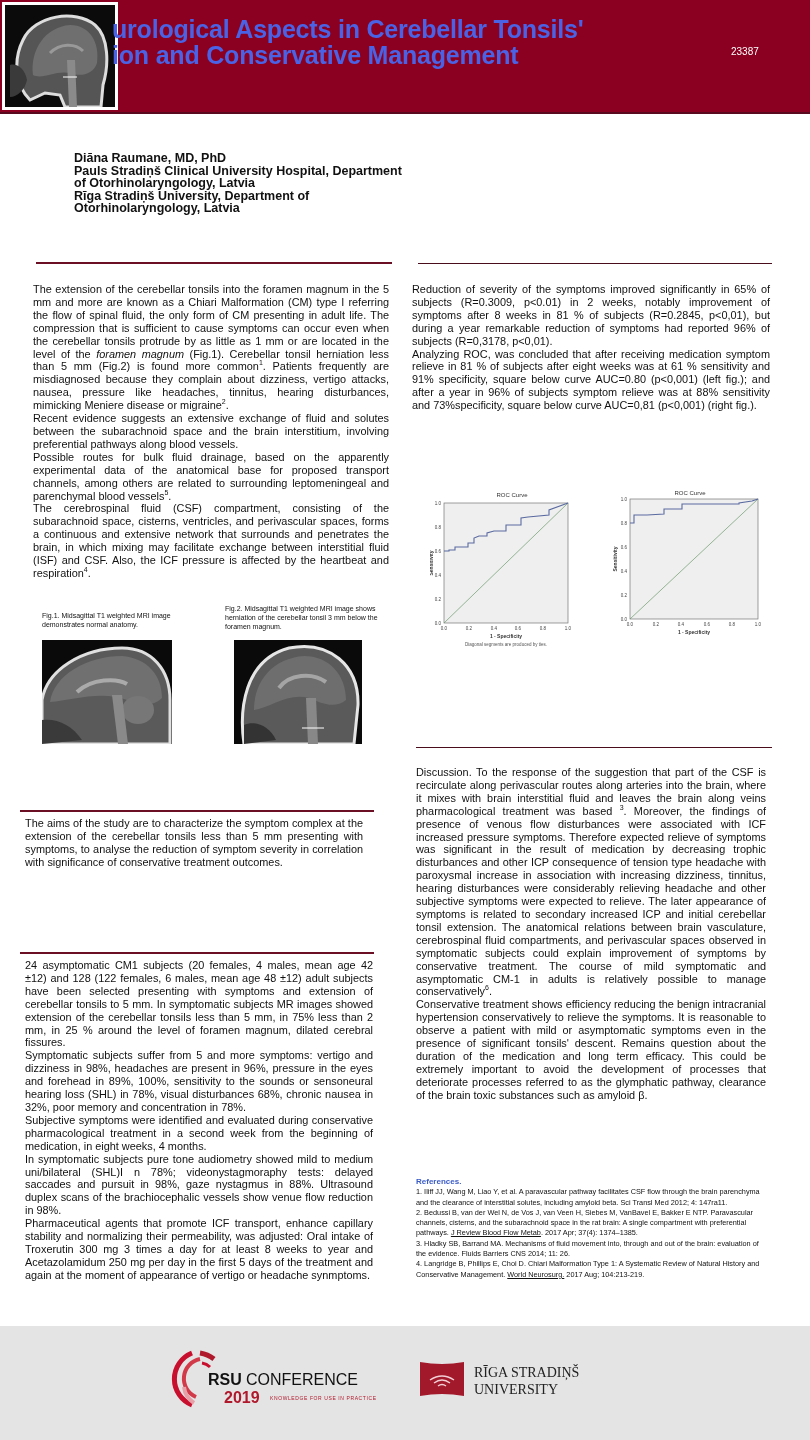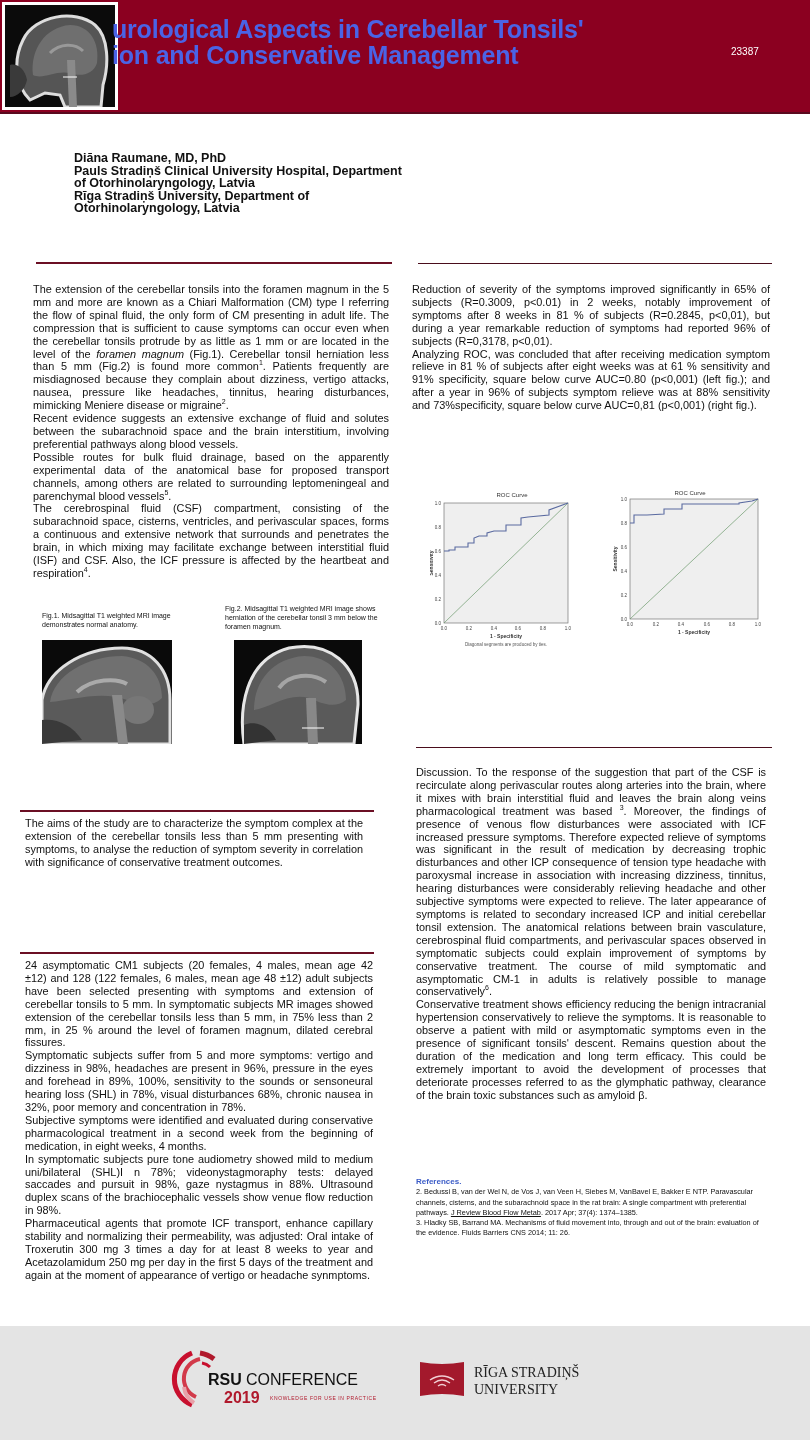--- a/index.html
+++ b/index.html
@@ -178,22 +178,24 @@
   <p>Pharmaceutical agents that promote ICF transport, enhance capillary stability and normalizing their permeability, was adjusted: Oral intake of Troxerutin 300 mg 3 times a day for at least 8 weeks to year and Acetazolamidum 250 mg per day in the first 5 days of the treatment and again at the moment of appearance of vertigo or headache synmptoms.</p>
 </div>
 
 <div class="text-block" style="left:416px; top:766px; width:350px;">
   <p><span>Discussion. To the response of the suggestion that part of the CSF is recirculate along perivascular routes along arteries into the brain, where it mixes with brain interstitial fluid and leaves the brain along veins pharmacological treatment was based </span><sup>3</sup><span>. Moreover, the findings of presence of venous flow disturbances were associated with ICF increased pressure symptoms. Therefore expected relieve of symptoms was significant in the result of medication by decreasing trophic disturbances and other ICP consequence of tension type headache with paroxysmal increase in association with increasing dizziness, tinnitus, hearing disturbances were considerably relieving headache and other subjective symptoms were expected to relieve. The later appearance of symptoms is related to secondary increased ICP and initial cerebellar tonsil extension. The anatomical relations between brain vasculature, cerebrospinal fluid compartments, and perivascular spaces observed in symptomatic subjects could explain improvement of symptoms by conservative treatment. The course of mild symptomatic and asymptomatic CM-1 in adults is relatively possible to manage conservatively</span><sup>6</sup><span>.</span></p>
   <p>Conservative treatment shows efficiency reducing the benign intracranial hypertension conservatively to relieve the symptoms. It is reasonable to observe a patient with mild or asymptomatic symptoms even in the presence of significant tonsils' descent. Remains question about the duration of the medication and long term efficacy. This could be extremely important to avoid the development of processes that deteriorate processes referred to as the glymphatic pathway, clearance of the brain toxic substances such as amyloid β.</p>
 </div>
 
 <div class="refs">
   <div class="refs-title">References.</div>
+  <div>1. Iliff JJ, Wang M, Liao Y, et al. A paravascular pathway facilitates CSF flow through the brain parenchyma and the clearance of interstitial solutes, including amyloid beta. Sci Transl Med 2012; 4: 147ra11.</div>
   <div><span>2. Bedussi B, van der Wel N, de Vos J, van Veen H, Siebes M, VanBavel E, Bakker E NTP. Paravascular channels, cisterns, and the subarachnoid space in the rat brain: A single compartment with preferential pathways. </span><u>J Review Blood Flow Metab</u><span>. 2017 Apr; 37(4): 1374–1385.</span></div>
   <div>3. Hladky SB, Barrand MA. Mechanisms of fluid movement into, through and out of the brain: evaluation of the evidence. Fluids Barriers CNS 2014; 11: 26.</div>
+  <div><span>4. Langridge B, Phillips E, Choi D. Chiari Malformation Type 1: A Systematic Review of Natural History and Conservative Management. </span><u>World Neurosurg.</u><span> 2017 Aug; 104:213-219.</span></div>
 </div>
 
 <div class="footer"></div>
 
 <div class="logo-rsu">
   <svg width="225" height="62" viewBox="0 0 225 62">
     <g fill="none" stroke-linecap="butt">
       <path d="M22,58 A28,28 0 0 1 22,6" stroke="#c8102e" stroke-width="5"></path>
       <path d="M26,50 A20,20 0 0 1 30,12" stroke="#d23a4a" stroke-width="4"></path>
       <path d="M30,6 A30,30 0 0 1 44,12" stroke="#b0192c" stroke-width="5"></path>

